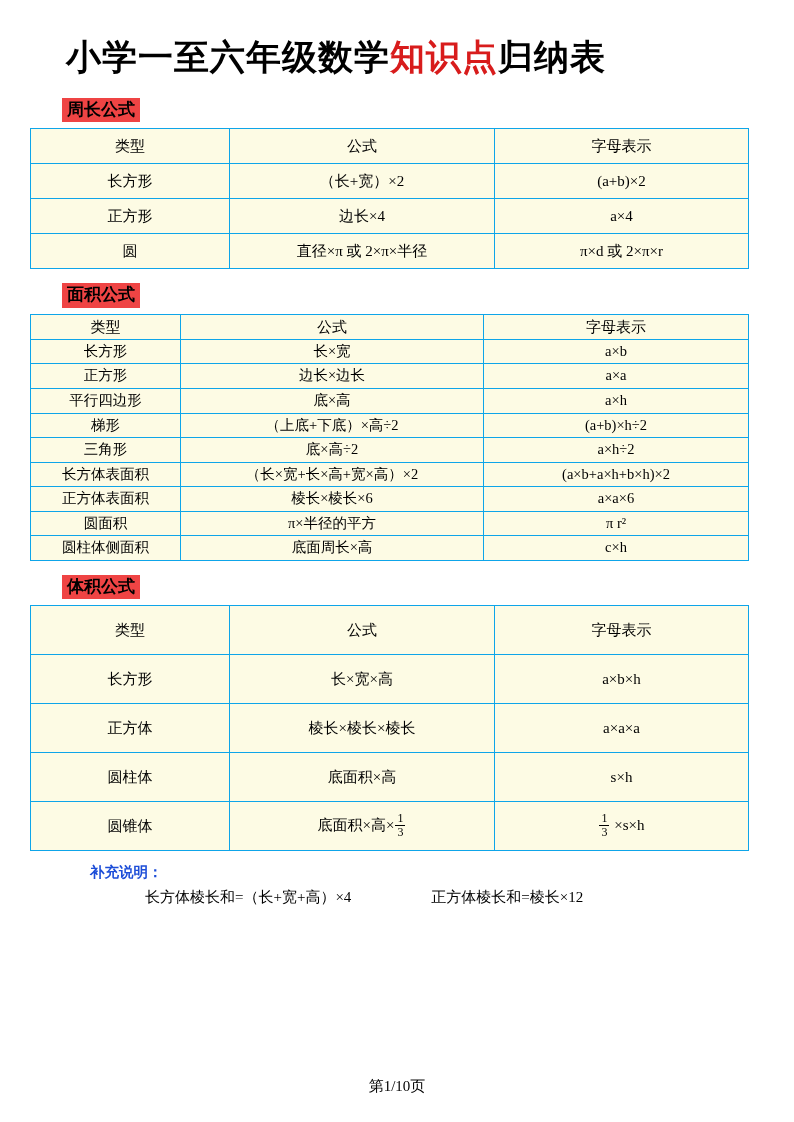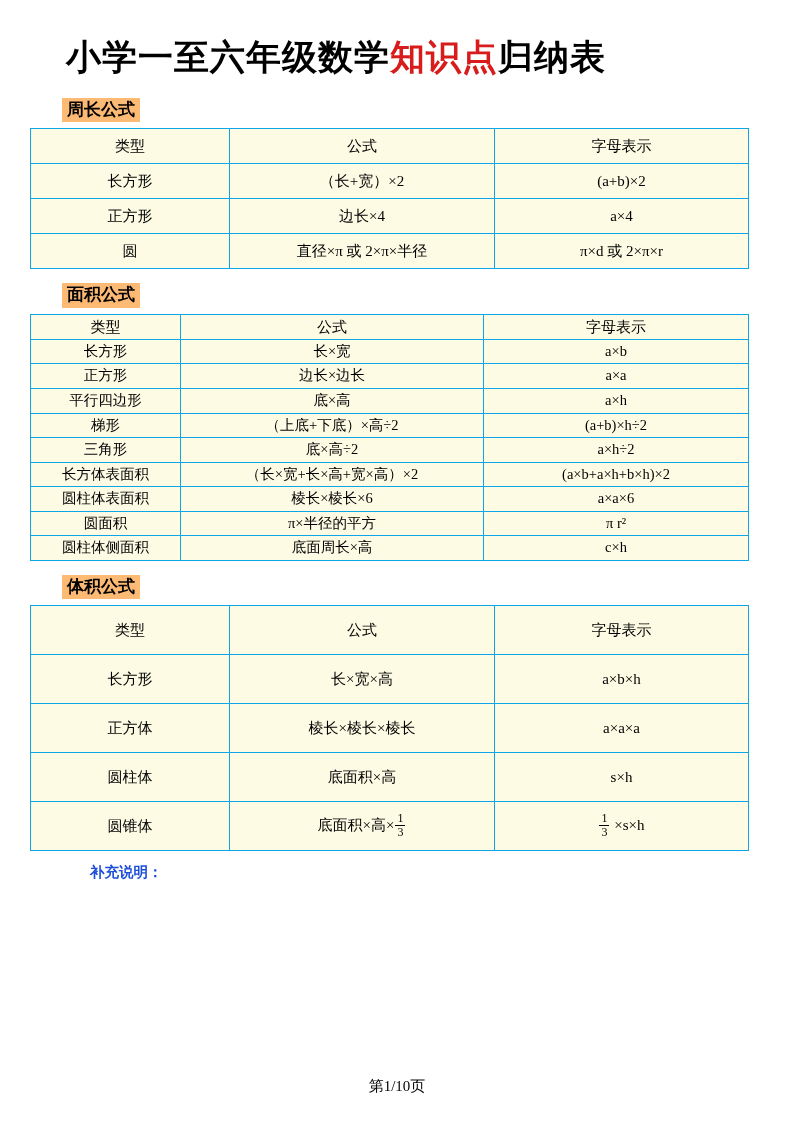--- a/index.html
+++ b/index.html
@@ -34,21 +34,21 @@
     font-family: "DejaVu Serif", "Liberation Serif", serif;
     white-space: nowrap;
   }
   .title .hl {
     color: #d81c1c;
   }
 
   
   .section-head {
     display: inline-block;
-    background: #fdba74;
+    background: #ef4444;
     font-weight: bold;
     font-size: 17px;
     padding: 2px 5px 3px 5px;
     margin: 14px 0 6px 32px;
     font-family: "DejaVu Serif", "Liberation Serif", serif;
     line-height: 1.15;
   }
 
   
   table {
@@ -196,21 +196,21 @@
       <td class="c0">三角形</td>
       <td class="c1">底×高÷2</td>
       <td class="c2">a×h÷2</td>
     </tr>
     <tr>
       <td class="c0">长方体表面积</td>
       <td class="c1">（长×宽+长×高+宽×高）×2</td>
       <td class="c2">(a×b+a×h+b×h)×2</td>
     </tr>
     <tr>
-      <td class="c0">圆柱体表面积</td>
+      <td class="c0">正方体表面积</td>
       <td class="c1">棱长×棱长×6</td>
       <td class="c2">a×a×6</td>
     </tr>
     <tr>
       <td class="c0">圆面积</td>
       <td class="c1">π×半径的平方</td>
       <td class="c2">π r²</td>
     </tr>
     <tr>
       <td class="c0">圆柱体侧面积</td>
@@ -248,18 +248,21 @@
       <td class="c0">圆锥体</td>
       <td class="c1">底面积×高×<span class="frac"><span class="num">1</span><span class="den">3</span></span></td>
       <td class="c2"><span class="frac"><span class="num">1</span><span class="den">3</span></span> ×s×h</td>
     </tr>
   </tbody>
     </table>
 
   
   <div class="note">
     <div class="note-title">补充说明：</div>
+    <div class="note-lines">
+      <span>长方体棱长和=（长+宽+高）×4</span><span class="item2">正方体棱长和=棱长×12</span>
+    </div>
   </div>
 
   
   <div class="footer">第1/10页</div>
 
 </div>
 
 </body></html>

